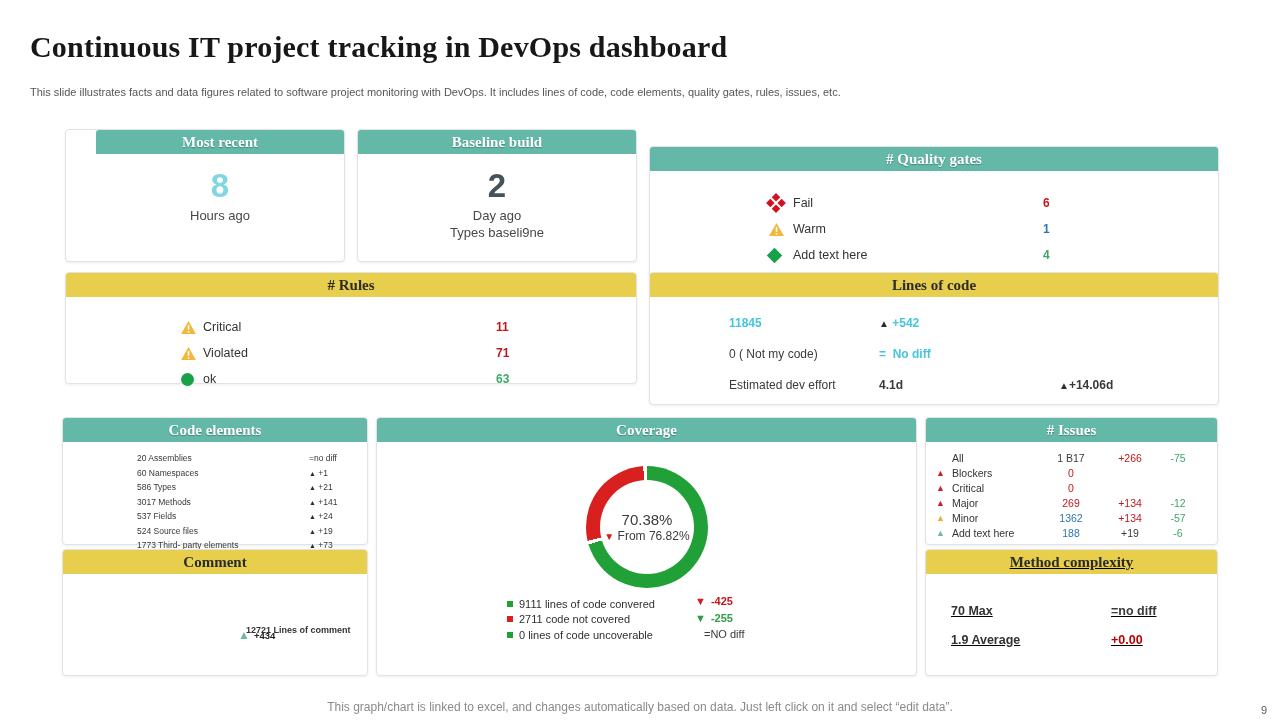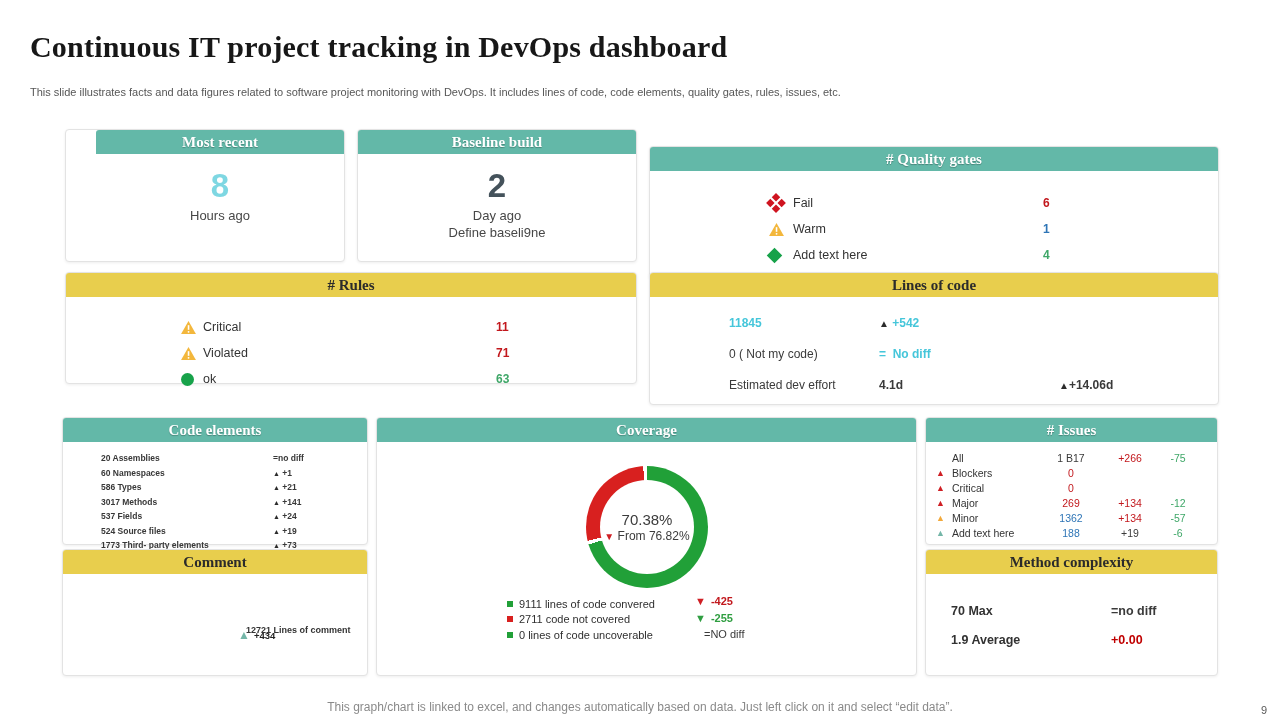--- a/index.html
+++ b/index.html
@@ -22,21 +22,21 @@
 
   #card-most-recent { left:65px;  top:129px; width:280px; height:133px;padding-left:30px; }
   #card-baseline    { left:357px; top:129px; width:280px; height:133px; }
   #card-quality     { left:649px; top:146px; width:570px; height:133px; }
   #card-rules       { left:65px;  top:272px; width:572px; height:112px; }
   #card-loc         { left:649px; top:272px; width:570px; height:133px; }
   #card-code        { left:62px;  top:417px; width:306px; height:128px; }
   #card-coverage    { left:376px; top:417px; width:541px; height:259px; }
   #card-issues      { left:925px; top:417px; width:293px; height:128px; }
   #card-comment     { left:62px;  top:549px; width:306px; height:127px; }
-  #card-method      { left:925px; top:549px; width:293px; height:127px; }
+  #card-method      { left:925px; top:549px; width:293px; height:127px;text-decoration:underline; }
 
   
   .c-red   { color:#c2181d; }
   .c-green { color:#3fa768; }
   .c-blue  { color:#2e75b6; }
   .c-cyan  { color:#45c6da; }
   .c-dark  { color:#3a3a3a; }
   .bold { font-weight:bold; }
 
   
@@ -68,21 +68,21 @@
   .tri-teal   { color:#74b6a8; font-style:normal; }
 
   
   .loc-body { padding:10px 0 0 79px; }
   .loc-row { display:grid; grid-template-columns:150px 180px auto; align-items:center; height:31px; font-size:12px; }
   .loc-eq { font-weight:bold; }
 
   
   .ce-body { padding:9px 18px 0 38px; }
   .ce-row { display:grid; grid-template-columns:172px auto; align-items:center; height:14.5px;
-            font-size:8.5px; font-weight:bold; color:#383838; }
+            font-size:8.5px; font-weight:normal; color:#383838;margin-left:36px; }
   .ce-diff .tri-up-dark { font-size:7px; }
 
   
   .donut { position:absolute; border-radius:50%; }
   .donut .hole { position:absolute; background:#fff; border-radius:50%; display:flex;
                  flex-direction:column; align-items:center; justify-content:center; }
   #coverage-donut { left:209px; top:48px; width:122px; height:122px; }
   #coverage-donut .hole { inset:14px; }
   .cov-center1 { font-size:15px; color:#3c3c3c; }
   .cov-center2 { font-size:12px; color:#3c3c3c; margin-top:1px; }
@@ -135,21 +135,21 @@
       <div class="kpi-cap">Hours ago</div>
     </div>
   </section>
 
   <section class="card" id="card-baseline">
     <header class="hdr teal">Baseline build</header>
     <div class="kpi-body">
       <div class="kpi-value slate">2</div>
       <div class="kpi-cap">
         <div>Day ago</div>
-        <div>Define baseli9ne</div>
+        <div>Types baseli9ne</div>
       </div>
     </div>
   </section>
 
   <section class="card" id="card-quality">
     <header class="hdr teal"># Quality gates</header>
     <div class="gate-body">
       <div class="gate-row">
         <span class="fail-icon">
             <i></i>

